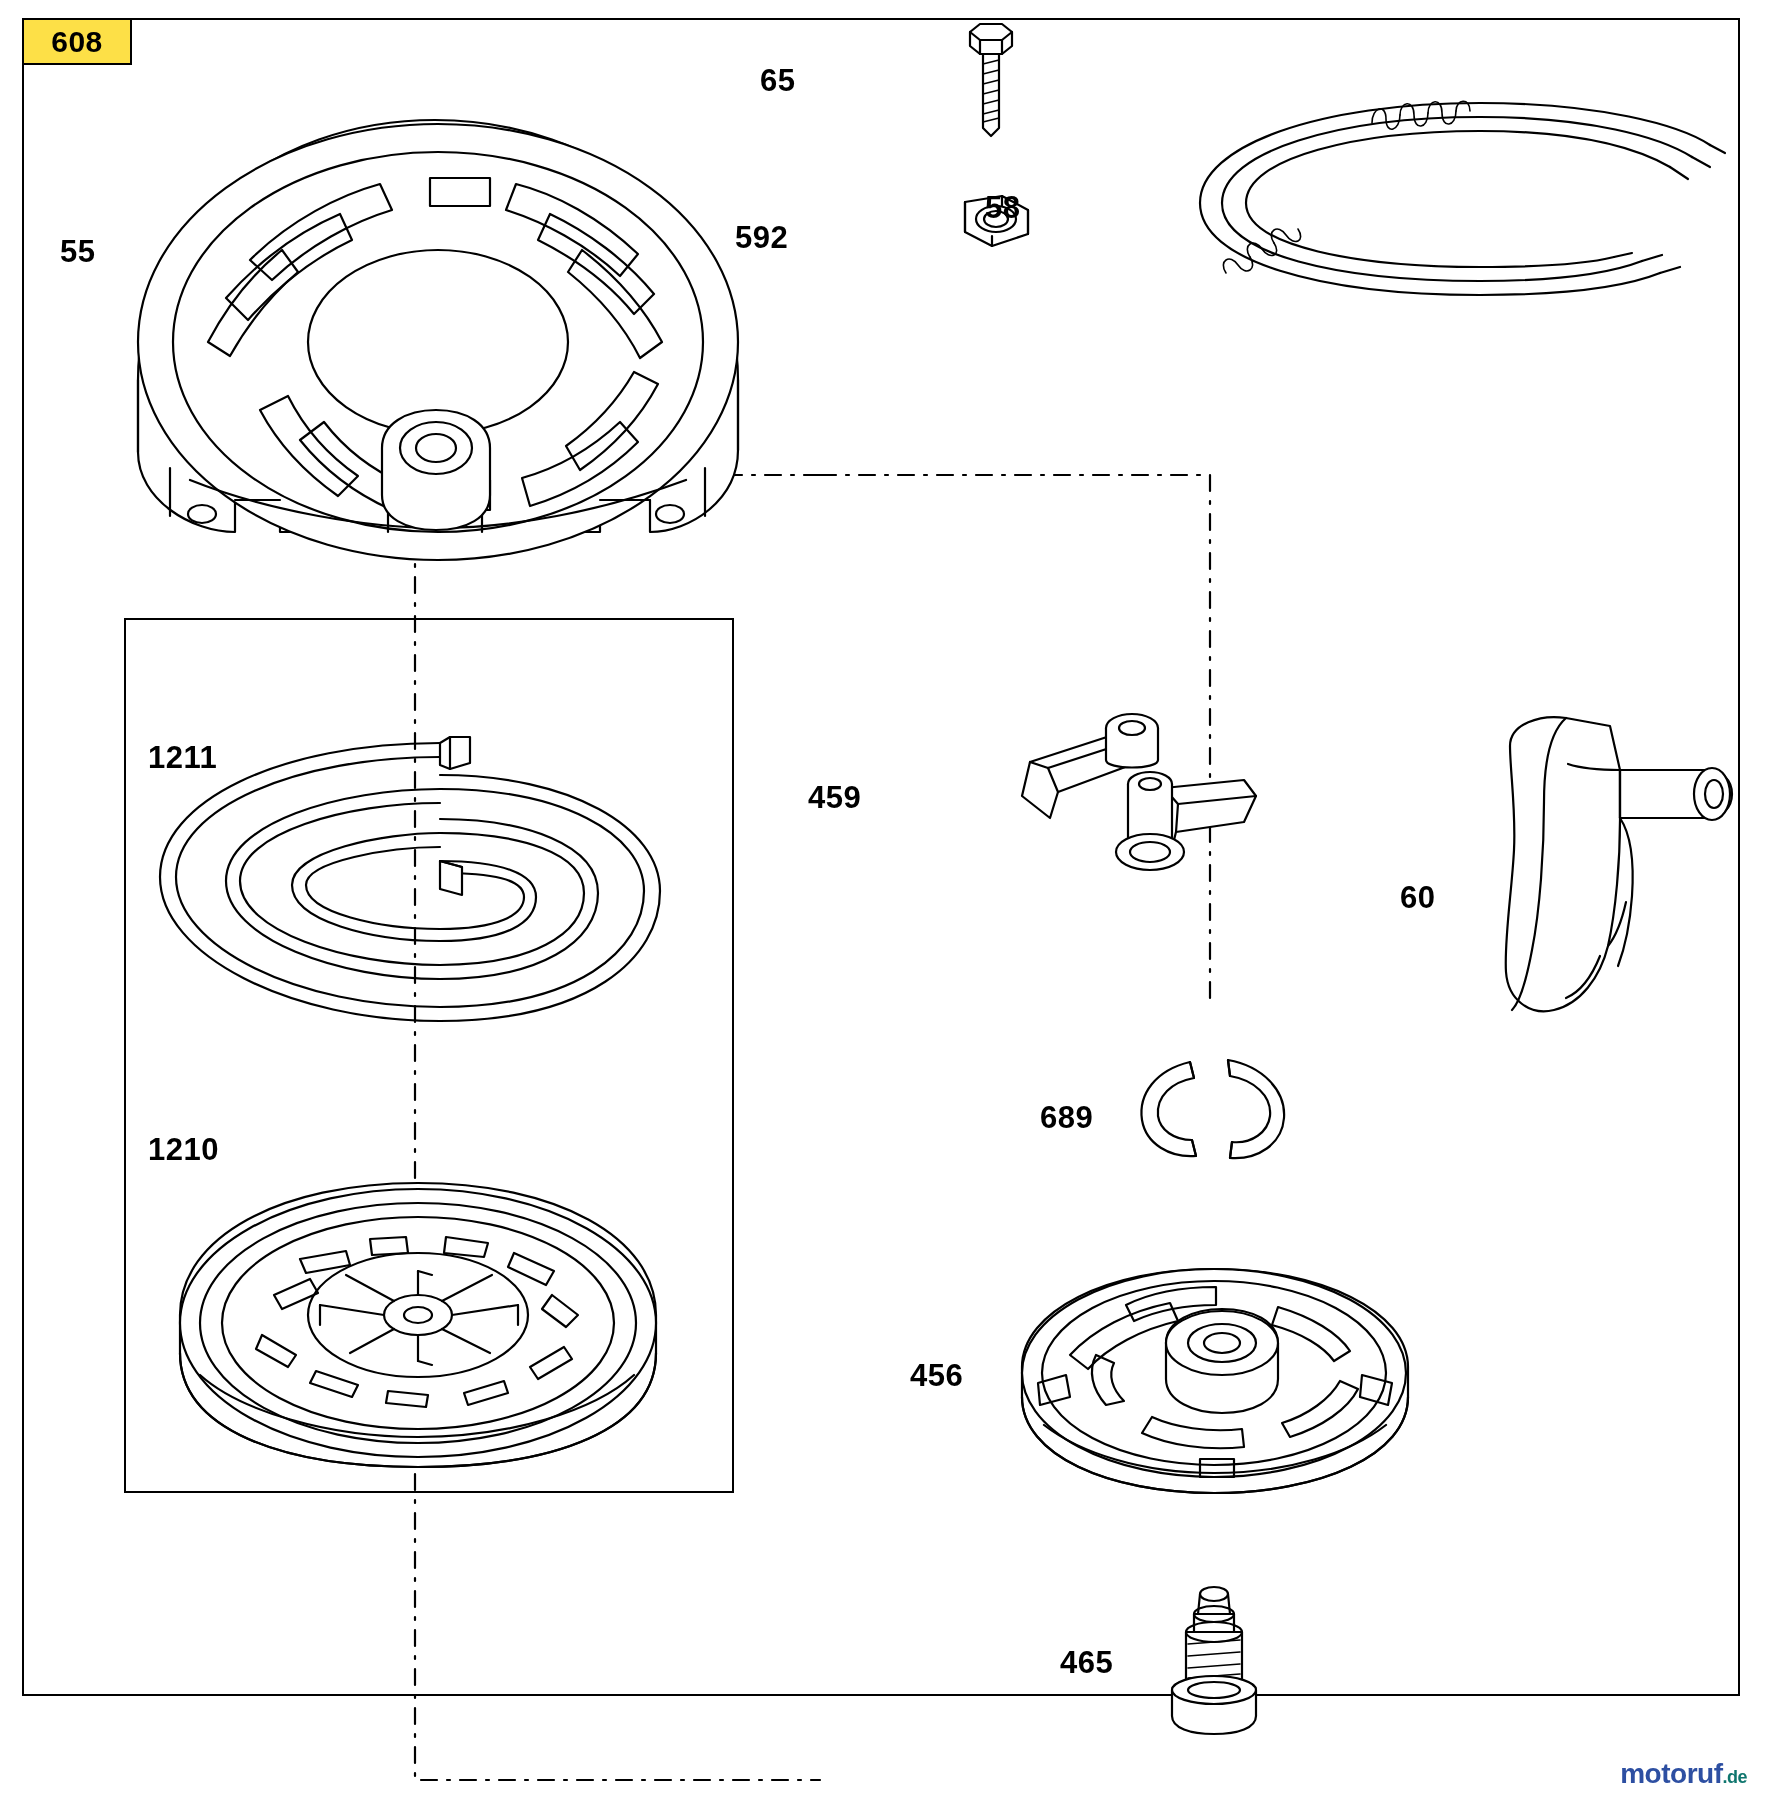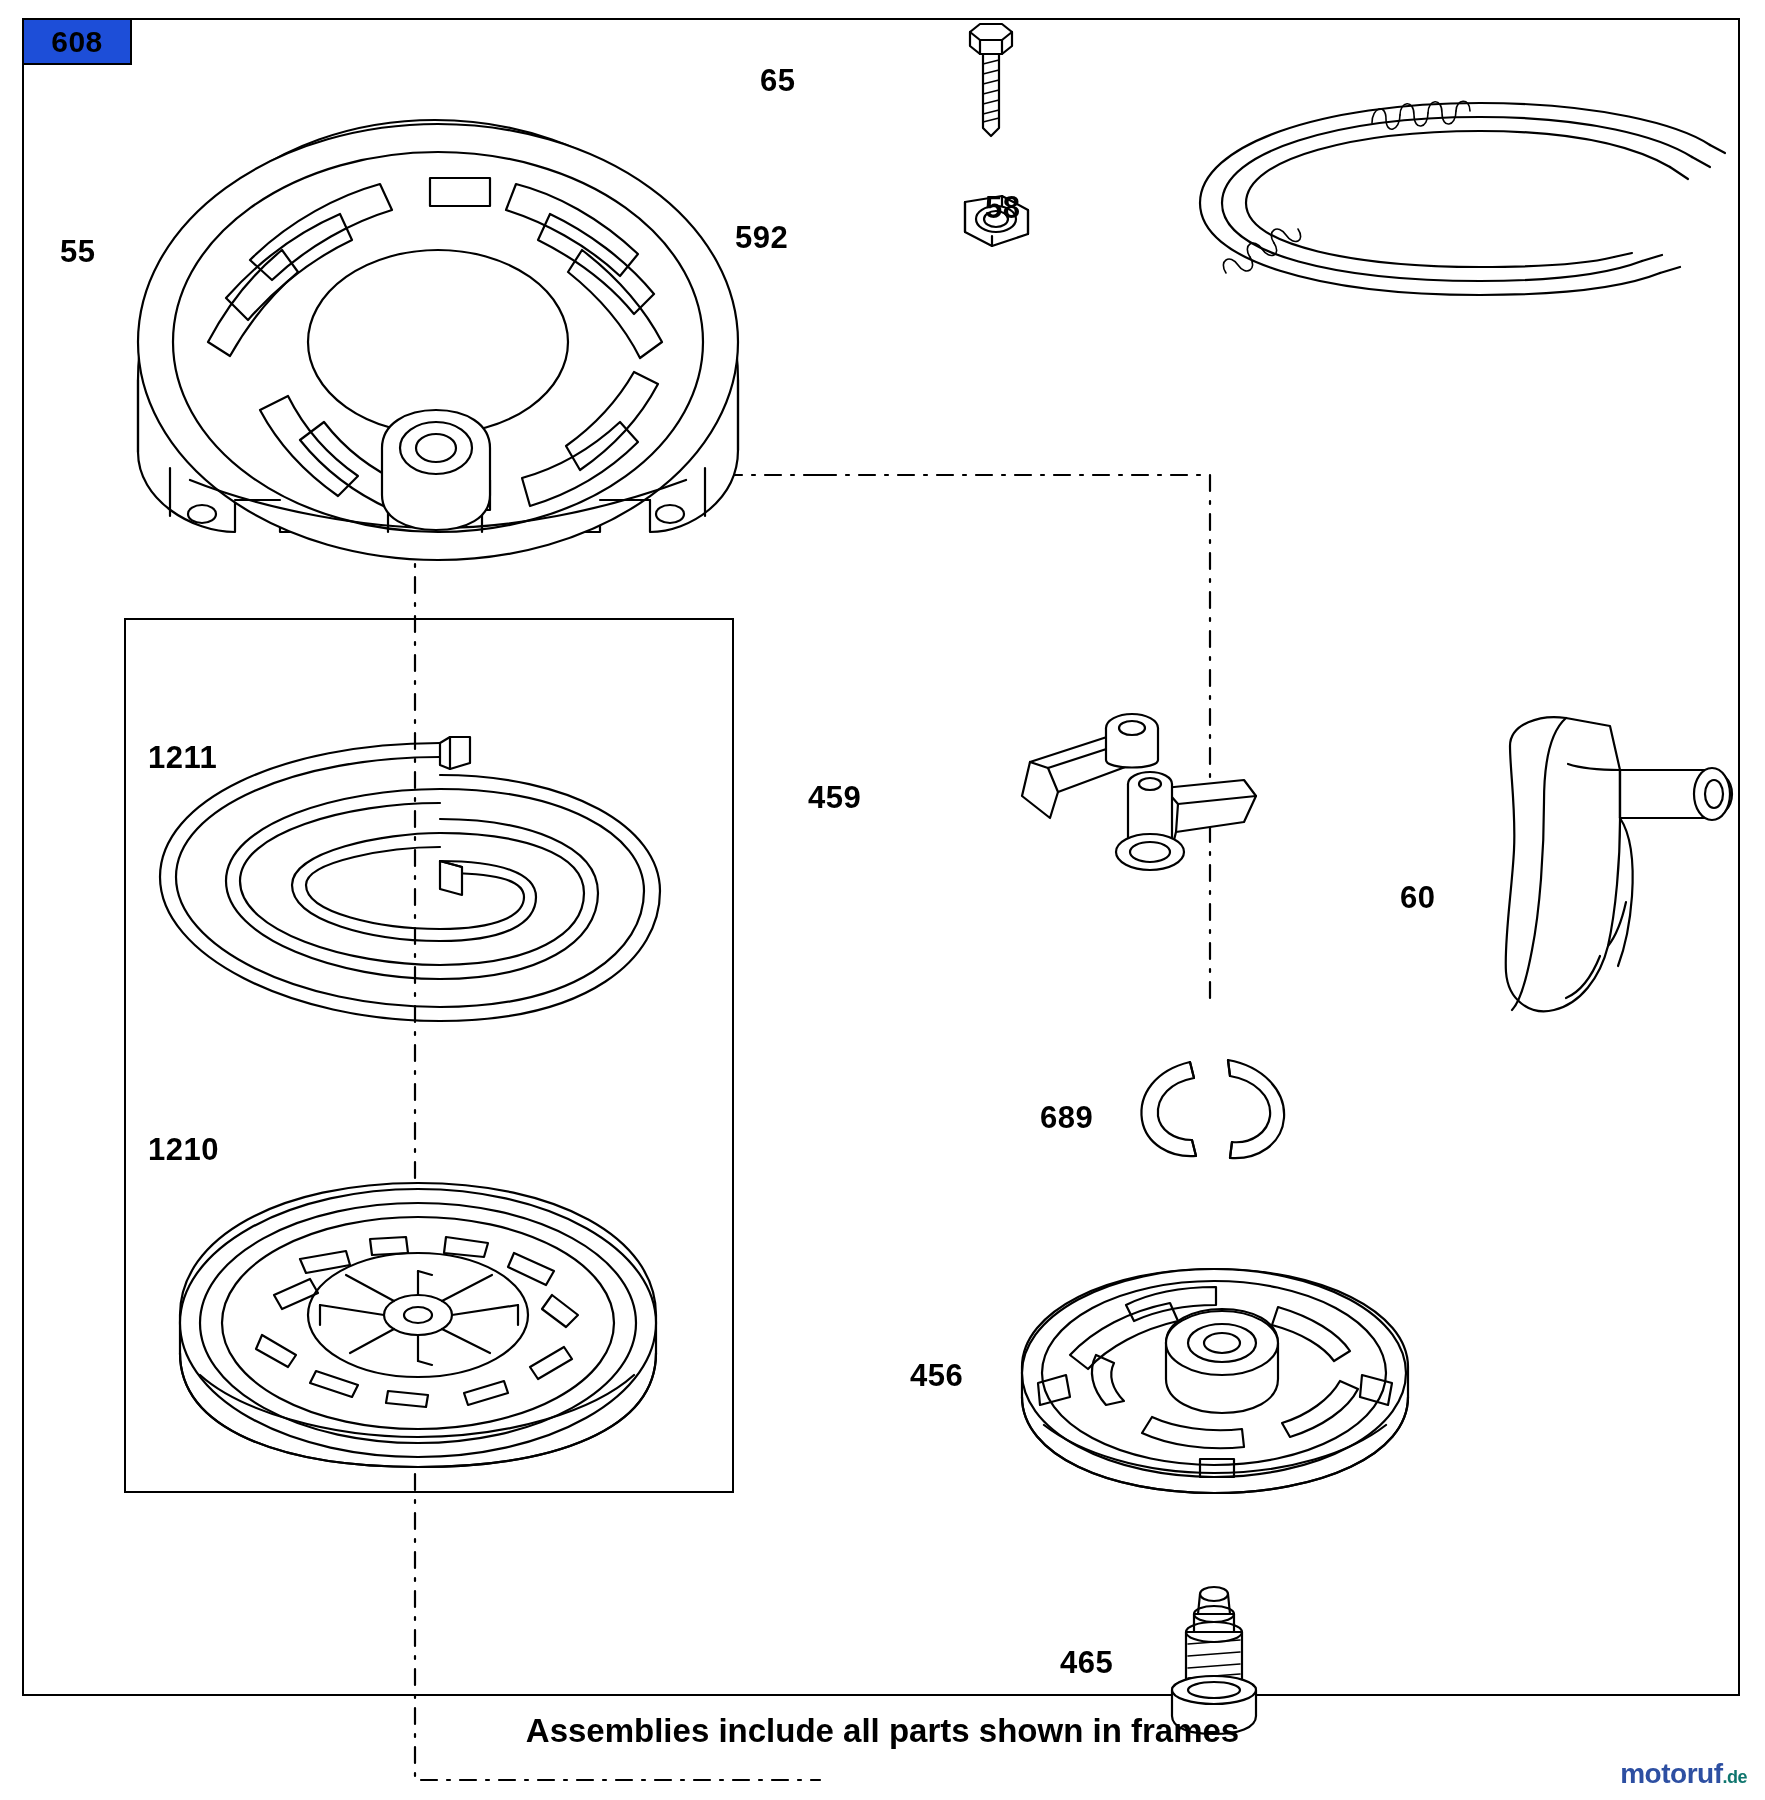--- a/index.html
+++ b/index.html
@@ -30,21 +30,21 @@
     position: absolute;
     left: 22px;
     top: 18px;
     width: 110px;
     height: 47px;
     border: 2px solid #000;
     box-sizing: border-box;
     display: flex;
     align-items: center;
     justify-content: center;
-    background: #1d4ed8;
+    background: #fde047;
     font-size: 30px;
     font-weight: bold;
     letter-spacing: 0.5px;
   }
   .sub-frame {
     position: absolute;
     left: 124px;
     top: 618px;
     width: 610px;
     height: 875px;
@@ -370,19 +370,18 @@
           <path d="M38 88 L90 84"></path>
           <path d="M38 98 L90 94"></path>
       </g>
       <path class="fillw" d="M22 110 C22 102 40 98 64 98 C88 98 106 102 106 110 L106 136 C106 148 88 154 64 154 C40 154 22 148 22 136 Z"></path>
       <ellipse class="fillw" cx="64" cy="110" rx="42" ry="14"></ellipse>
       <ellipse class="ln" cx="64" cy="110" rx="26" ry="8"></ellipse>
     </g>
   </svg>
   <div class="label" style="left:1060px; top:1645px;">465</div>
 
-  <div class="caption">Assemblies include all parts shown in frames</div>
 
   <div class="watermark">
     <span>motoruf</span><span class="suffix">.de</span>
   </div>
 
 </div>
 
 </body></html>

